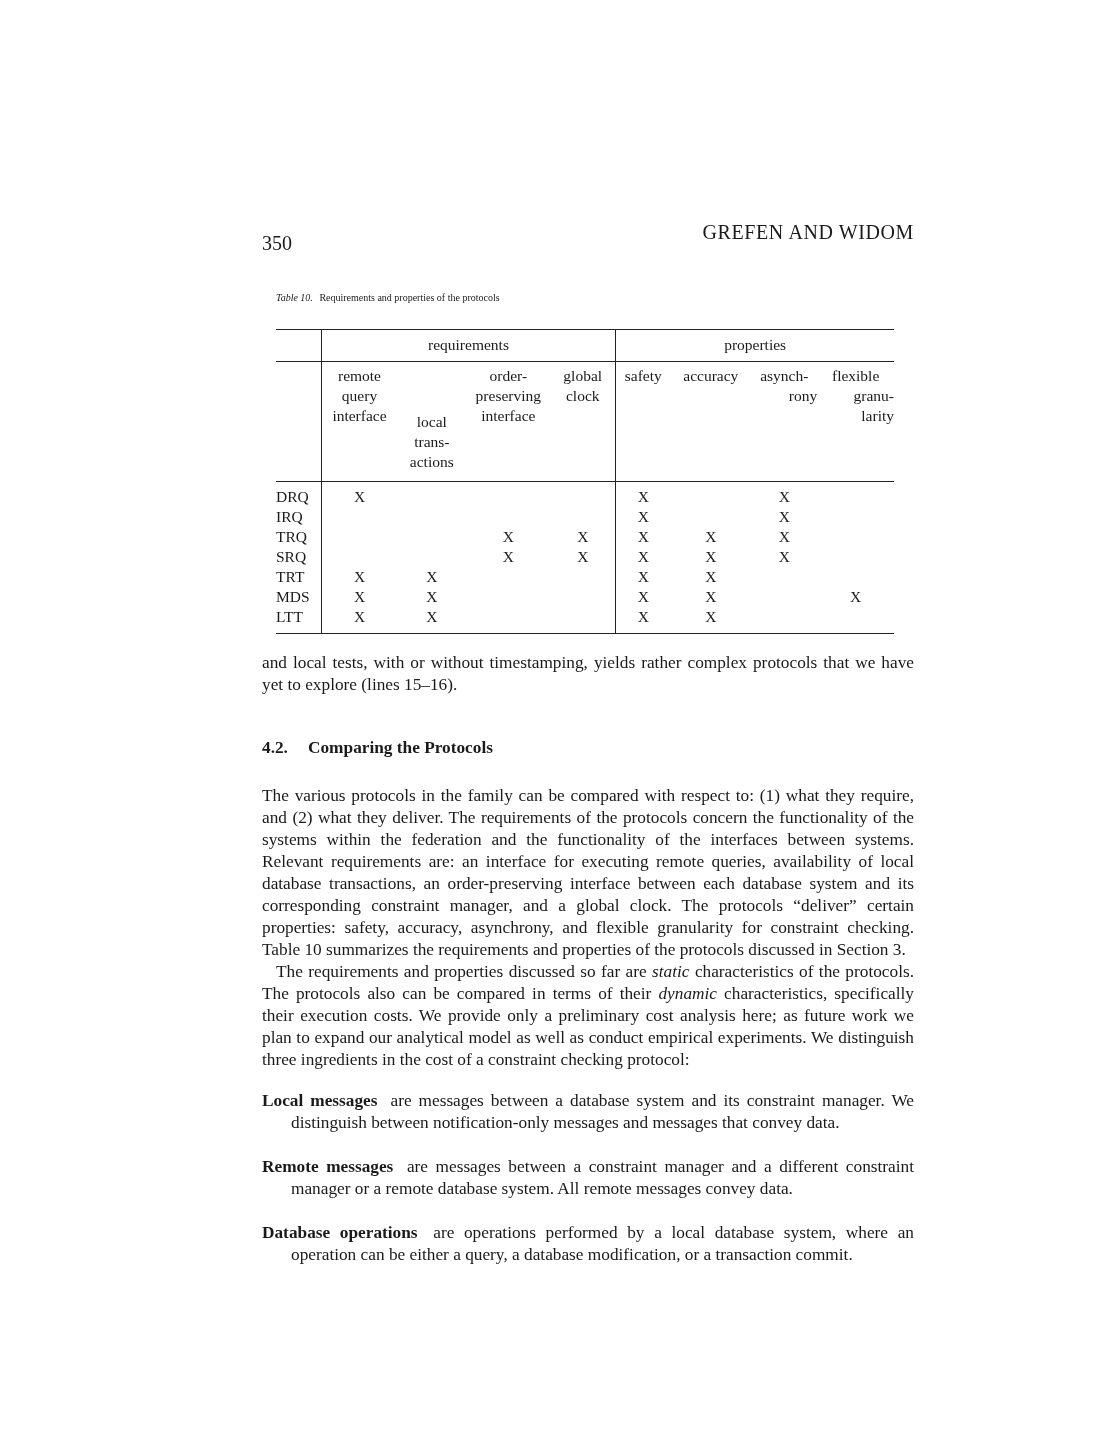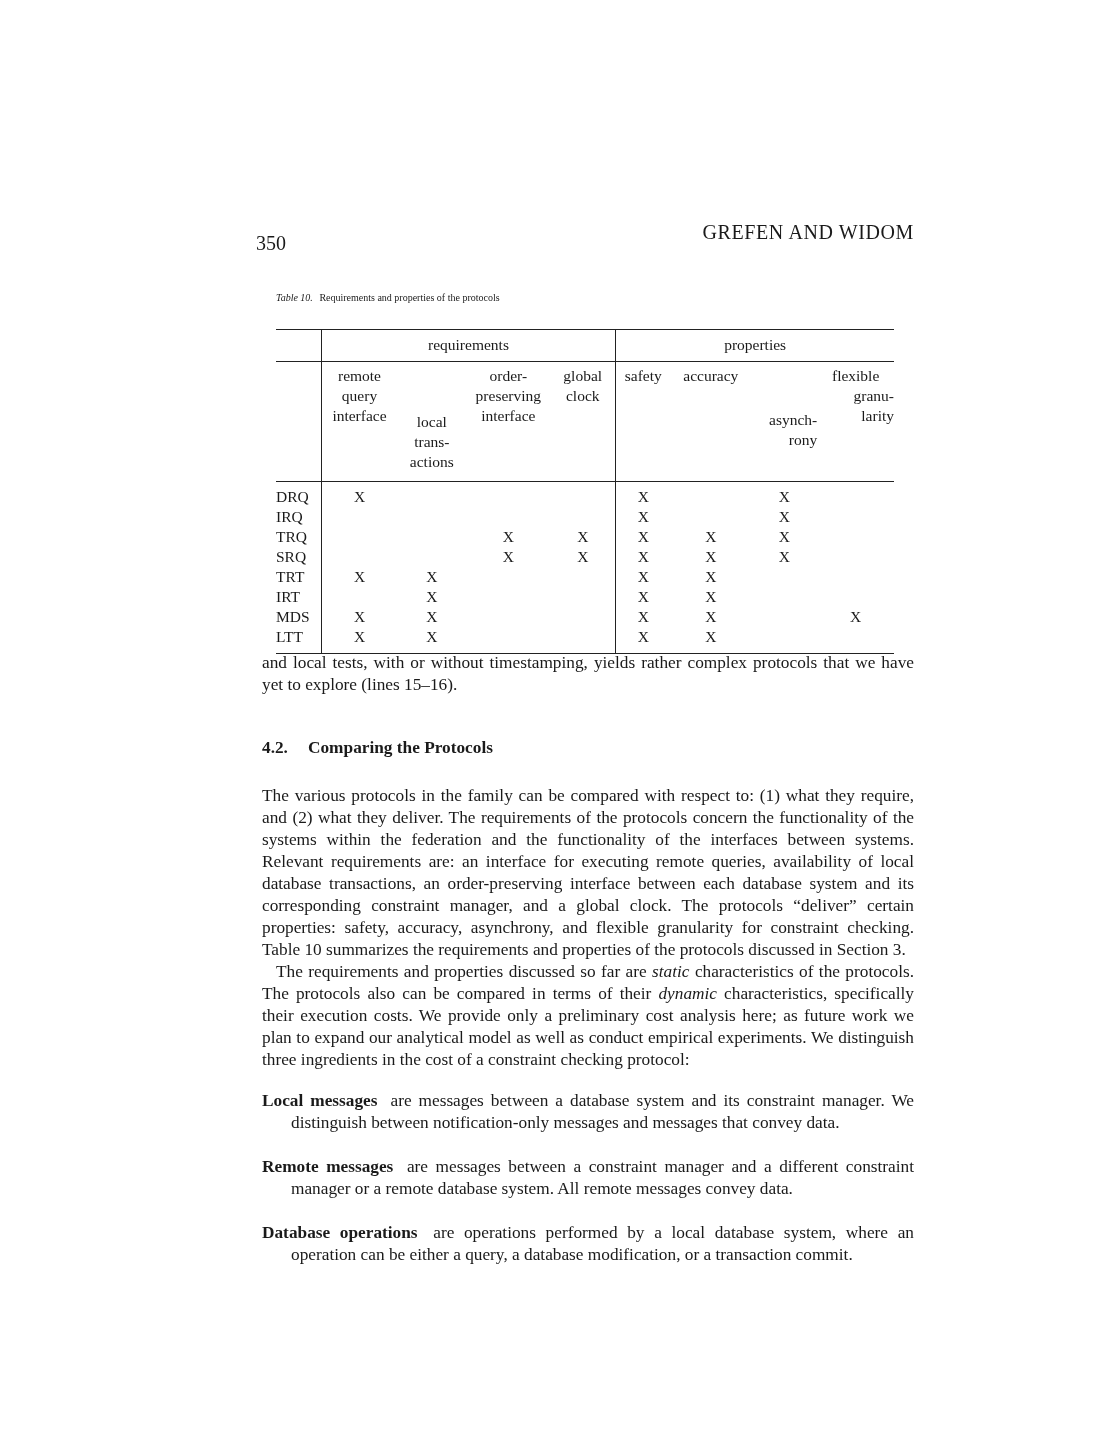--- a/index.html
+++ b/index.html
@@ -1,20 +1,20 @@
 <!DOCTYPE html>
 <html><head>
 <meta charset="utf-8">
 <style>
   html, body { margin: 0; padding: 0; background: #ffffff; }
   body {
     width: 1113px; height: 1440px; position: relative; overflow: hidden;
     font-family: "Liberation Serif", "DejaVu Serif", serif; color: #1a1a1a;
   }
-  .page-num { position: absolute; left: 256px; top: 232px; font-size: 20px; }
+  .page-num { position: absolute; left: 262px; top: 232px; font-size: 20px; }
   .running-head { position: absolute; right: 199px; top: 221px; font-size: 20px; letter-spacing: 0.6px; font-variant: small-caps; text-transform: lowercase; }
   .running-head span { text-transform: none; }
   .caption { position: absolute; left: 276px; top: 292px; font-size: 10px; }
   .caption i { font-style: italic; margin-right: 4px; }
 
   table.req {
     position: absolute; left: 276px; top: 329px; width: 618px;
     border-collapse: collapse; font-size: 15.5px; line-height: 20px;
   }
   table.req td, table.req th { padding: 0; font-weight: normal; text-align: center; vertical-align: top; }
@@ -83,21 +83,21 @@
           <div style="min-height: 20px;">safety</div>
           <div style="min-height: 20px;"></div>
           <div style="min-height: 20px;"></div>
         </th>
         <th style="width: 84px; text-align: center;">
           <div style="min-height: 20px;">accuracy</div>
           <div style="min-height: 20px;"></div>
           <div style="min-height: 20px;"></div>
         </th>
         <th style="width: 68px;">
-          <div style="min-height: 20px; text-align: right; margin-top: 44px;">asynch-</div>
+          <div style="min-height: 20px; text-align: center;">asynch-</div>
           <div style="min-height: 20px; text-align: right;">rony</div>
           <div style="min-height: 20px; text-align: right;"></div>
         </th>
         <th style="width: 80px;">
           <div style="min-height: 20px; text-align: center;">flexible</div>
           <div style="min-height: 20px; text-align: right;">granu-</div>
           <div style="min-height: 20px; text-align: right;">larity</div>
         </th>
       </tr>
   </thead>
@@ -151,31 +151,20 @@
         <td class="vline">X</td>
         <td>X</td>
         <td></td>
         <td></td>
         <td class="vline">X</td>
         <td>X</td>
         <td></td>
         <td></td>
       </tr>
       <tr>
-        <td class="rowlabel">IRT</td>
-        <td class="vline"></td>
-        <td>X</td>
-        <td></td>
-        <td></td>
-        <td class="vline">X</td>
-        <td>X</td>
-        <td></td>
-        <td></td>
-      </tr>
-      <tr>
         <td class="rowlabel">MDS</td>
         <td class="vline">X</td>
         <td>X</td>
         <td></td>
         <td></td>
         <td class="vline">X</td>
         <td>X</td>
         <td></td>
         <td>X</td>
       </tr>

